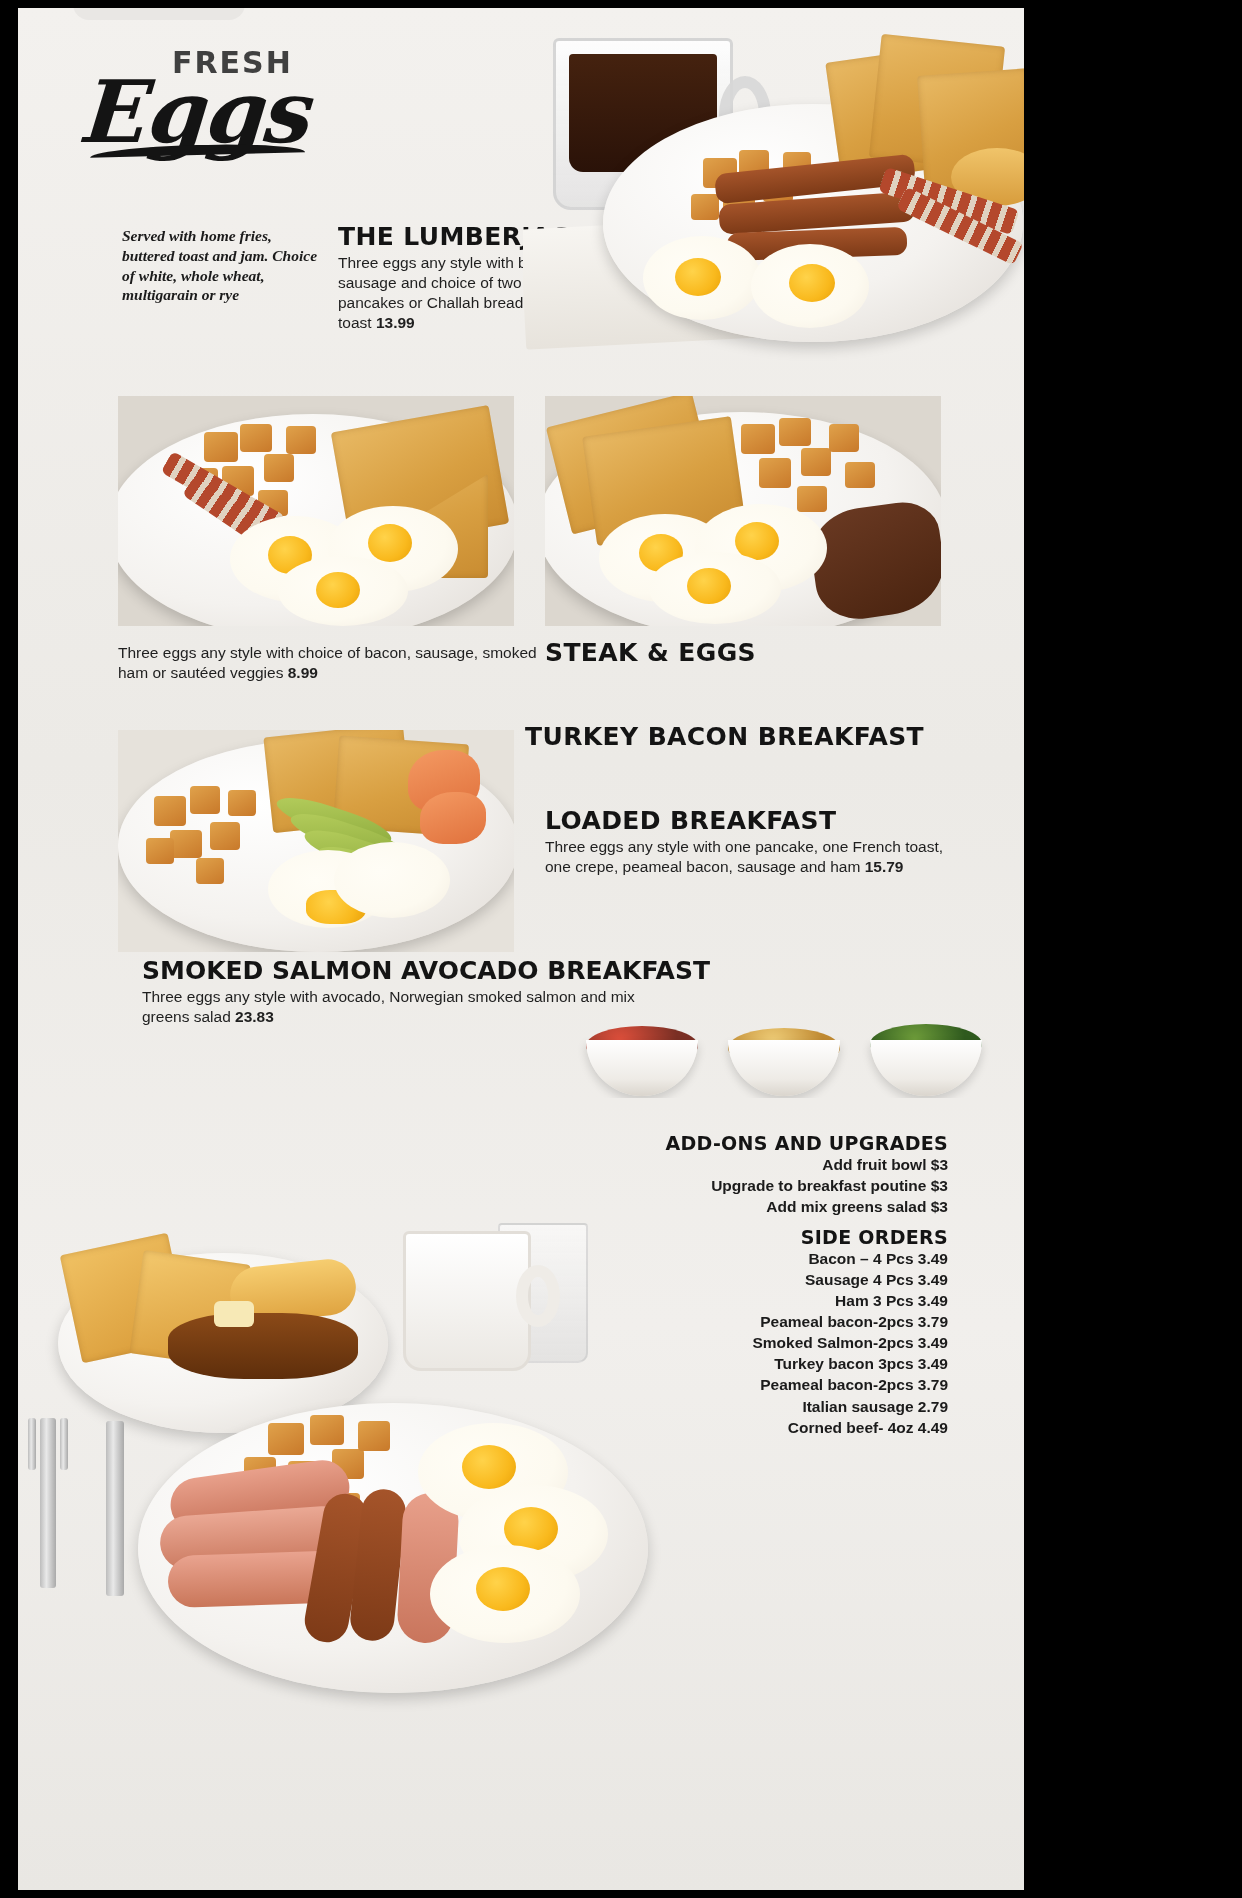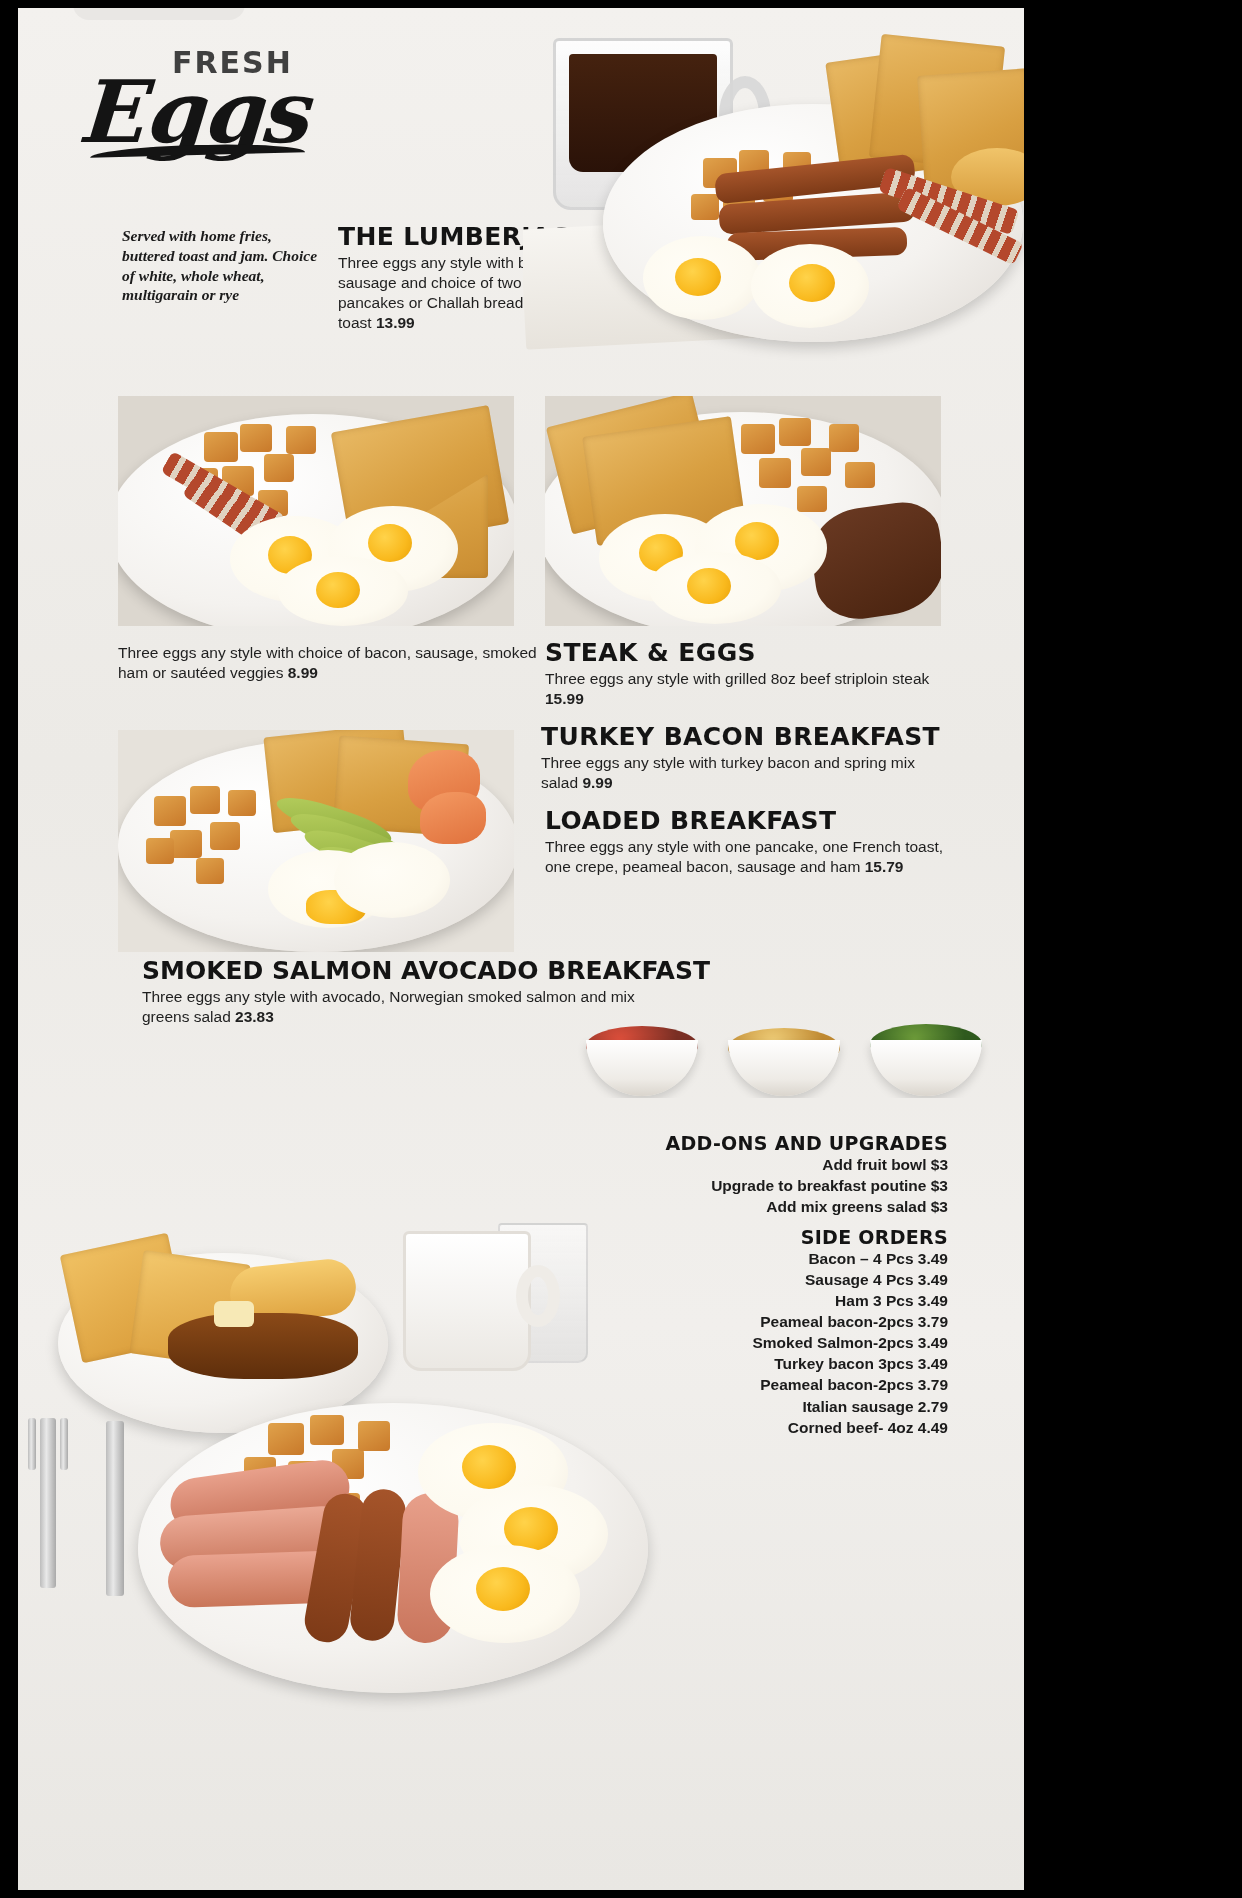--- a/index.html
+++ b/index.html
@@ -340,26 +340,24 @@
   </div>
 
   <div class="layer">
 
     <div style="position:absolute;left:100px;top:632px;width:420px;">
       <div class="item-desc"><span>Three eggs any style with choice of bacon, sausage, smoked ham or sautéed veggies </span><b>8.99</b></div>
     </div>
 
     <div style="position:absolute;left:527px;top:632px;width:400px;">
       <div class="item-title">STEAK &amp; EGGS</div>
-      <div class="item-desc"><span>Three eggs any style with grilled 8oz beef striploin steak </span><b>15.99</b></div>
-    </div>
-
-    <div style="position:absolute;left:523px;top:716px;width:400px;">
+    </div>
+
+    <div style="position:absolute;left:507px;top:716px;width:400px;">
       <div class="item-title">TURKEY BACON BREAKFAST</div>
-      <div class="item-desc"><span>Three eggs any style with turkey bacon and spring mix salad </span><b>9.99</b></div>
     </div>
 
     <div style="position:absolute;left:527px;top:800px;width:402px;">
       <div class="item-title">LOADED BREAKFAST</div>
       <div class="item-desc"><span>Three eggs any style with one pancake, one French toast, one crepe, peameal bacon, sausage and ham </span><b>15.79</b></div>
     </div>
   </div>
 
   <div class="photo" style="left:100px; top:722px; width:396px; height:222px; background:#e6e2db;">
     <div class="plate" style="left:0px; top:10px; width:400px; height:212px;"></div>

